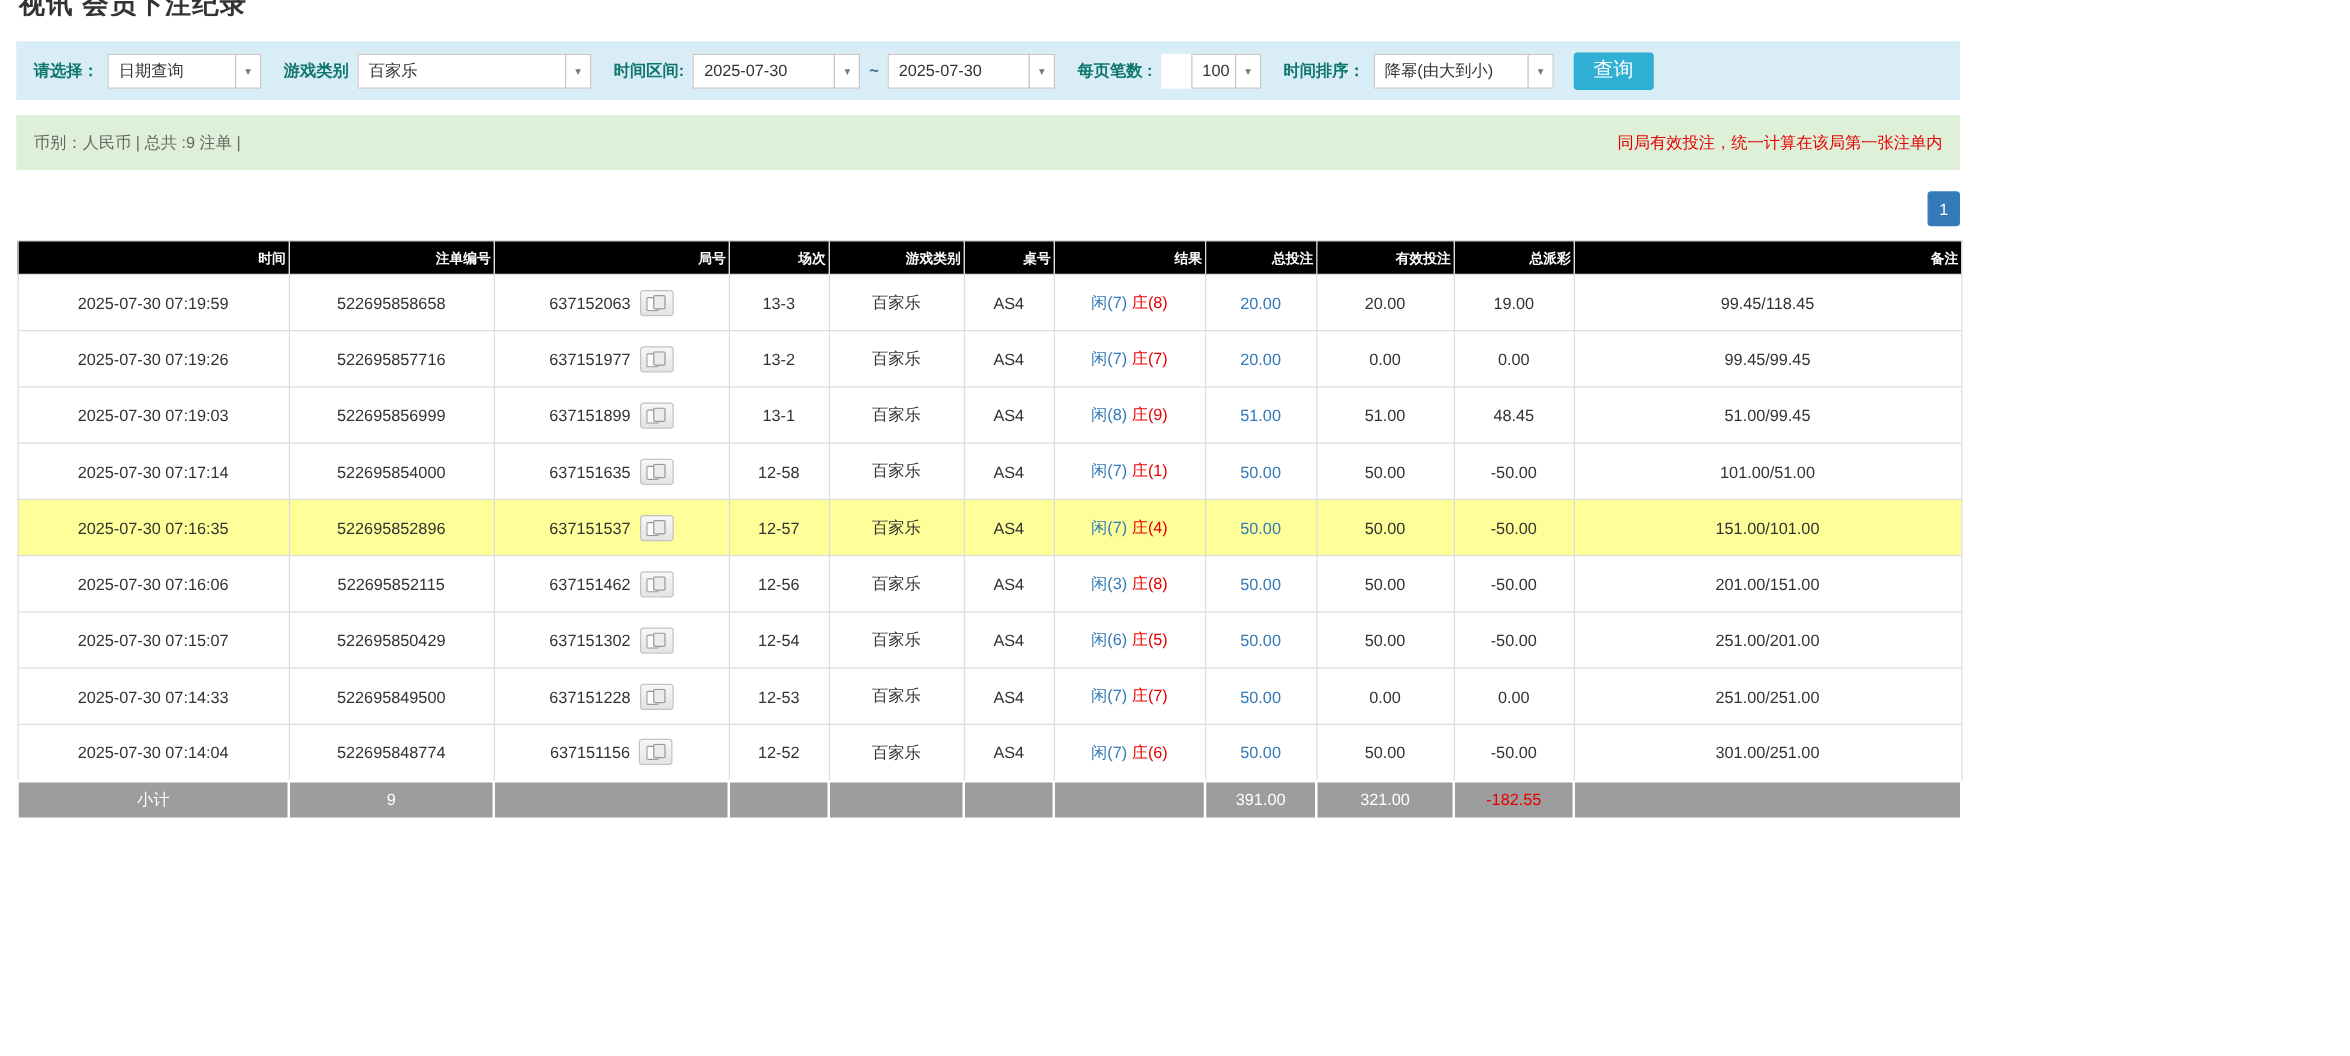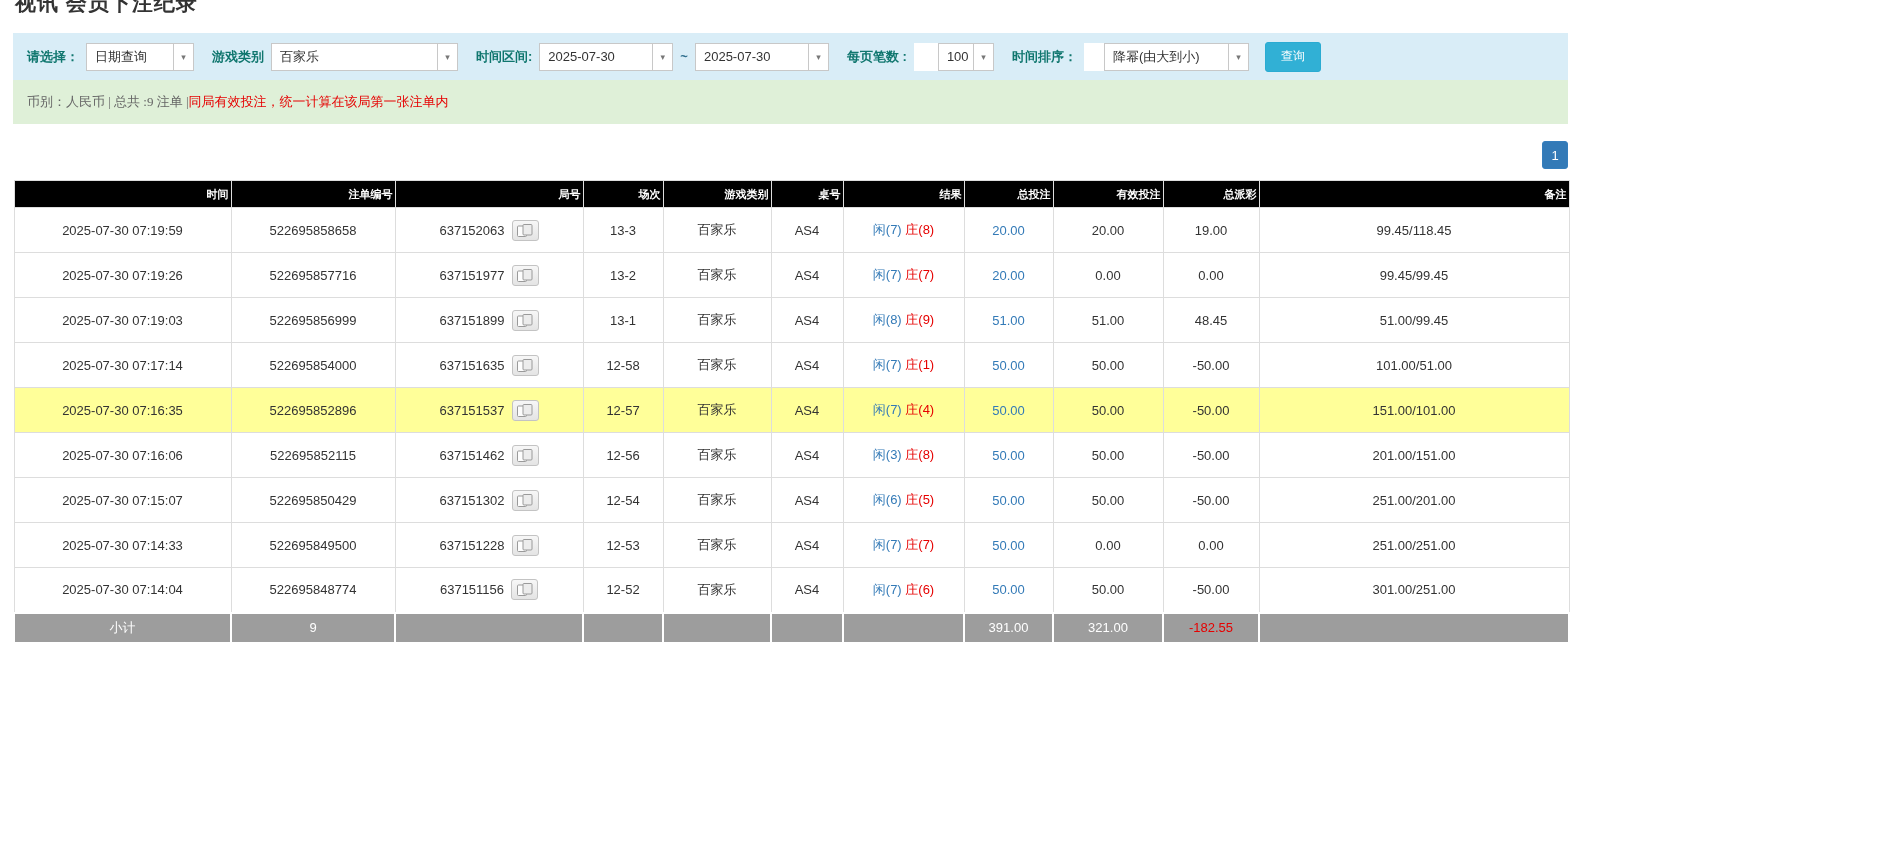--- a/index.html
+++ b/index.html
@@ -23,39 +23,38 @@
     background:var(--filter-bg,#d9edf7);
     display:flex; align-items:center;
     padding:0 14px;
   }
   .flabel { font-weight:700; color:#0f766e; white-space:nowrap; margin-right:7px; }
   .flabel.gap { margin-left:18px; }
   .tilde { margin:0 7px; color:#31708f; font-weight:700; }
   .combo { display:inline-flex; height:28px; background:#fff; flex:0 0 auto; }
   .combo-text { display:flex; align-items:center; flex:1; padding:0 8px; border:1px solid #c8c8c8; background:#fff; color:#333; white-space:nowrap; overflow:hidden; }
   .combo-arrow { width:21px; display:flex; align-items:center; justify-content:center; border:1px solid #c8c8c8; margin-left:-1px; background:#fff; color:#777; font-size:9px; cursor:pointer; }
-  .w-query { width:108px; }
+  .w-query { width:123px; }
   .w-game  { width:187px; }
   .w-date  { width:134px; }
   .w-size  { width:80px;padding-left:24px;  }
-  .w-sort  { width:165px;padding-left:20px; }
+  .w-sort  { width:144px; }
   .query-btn {
     margin-left:16px; height:30px; padding:0 15px;
     background:var(--query-button-bg,#31b0d5); color:#fff;
     border:1px solid #2aabd2; border-radius:3px;
-    font-family:inherit; font-size:12px; cursor:pointer;
+    font-family:inherit; font-size:16px; cursor:pointer;
   }
 
   
   .summary-bar {
-    margin-top:0; height:44px;
+    margin-top:12px; height:44px;
     background:var(--summary-bg,#dff0d8);
-    display:flex; align-items:center; 
+    display:flex; align-items:center; justify-content:space-between;
     padding:0 14px;
-    font-family:Liberation Serif, serif;
   }
   .summary-left { color:#666; }
   .summary-right { color:var(--negative-red,#e60000); }
 
   
   .pagination { margin-top:17px; display:flex; justify-content:flex-end; }
   .page-num {
     min-width:26px; height:28px; padding:0 6px;
     background:var(--accent-blue,#428bca); border:1px solid #357ebd; border-radius:3px;
     color:#fff; display:flex; align-items:center; justify-content:center;

